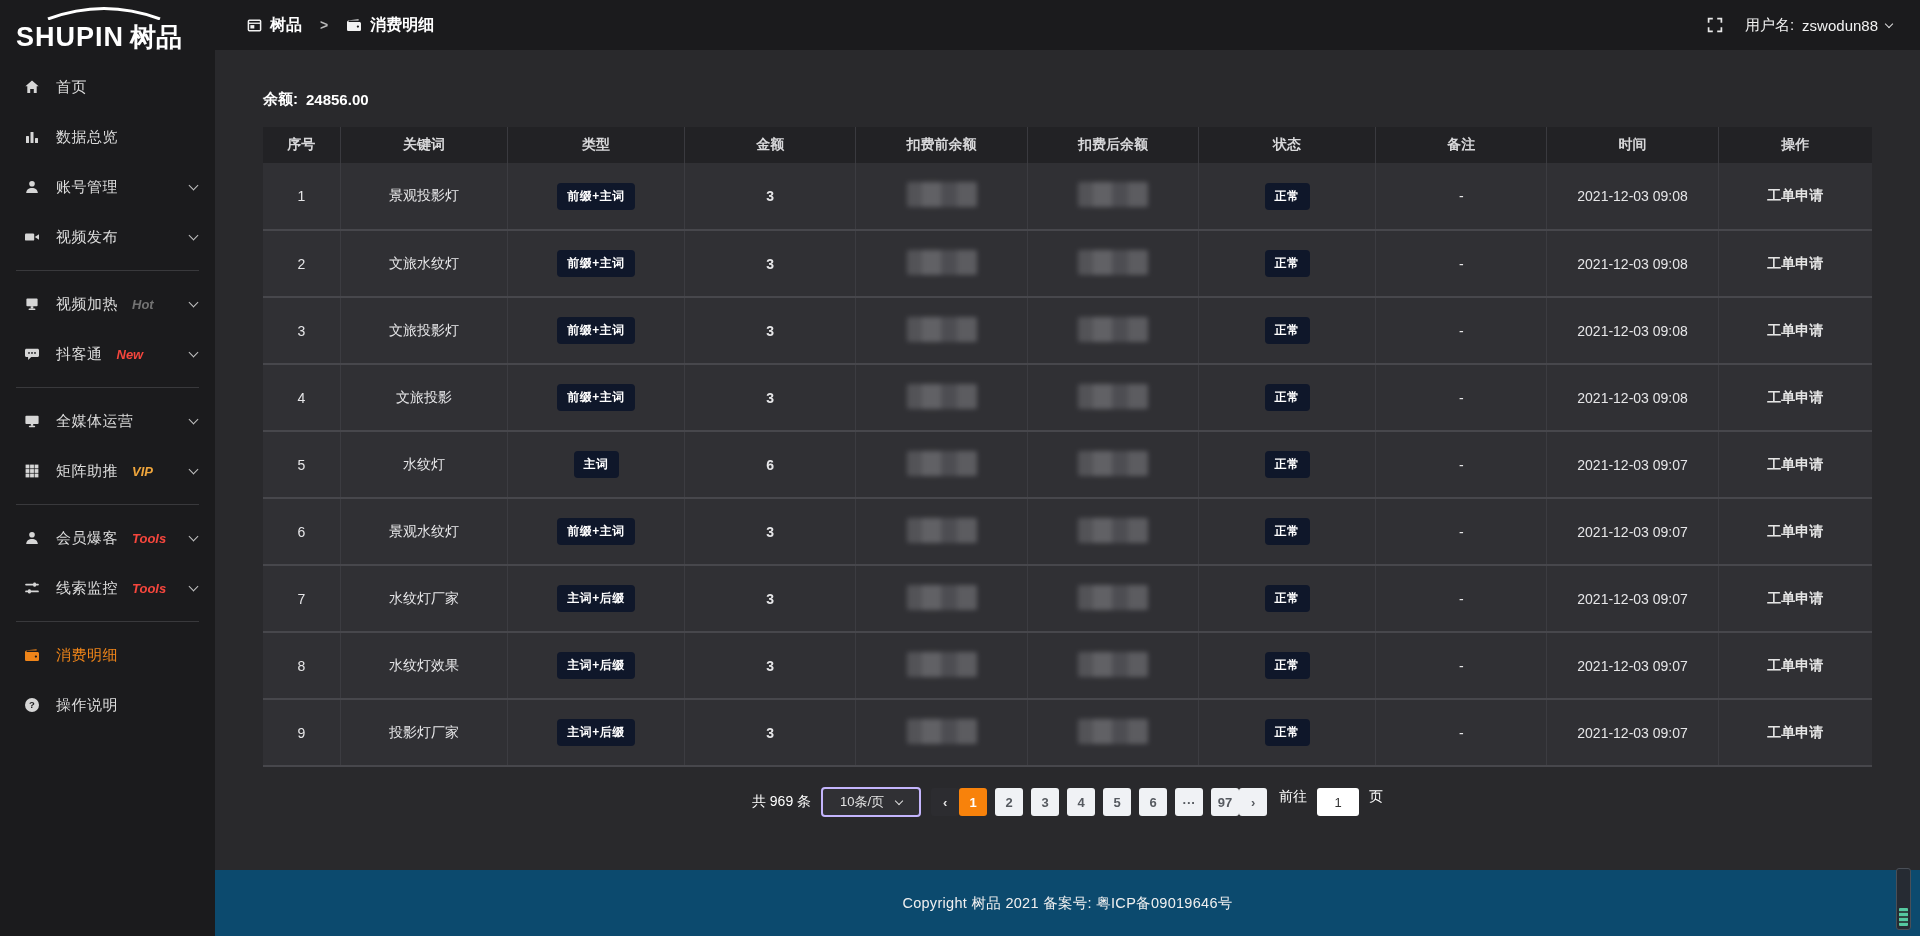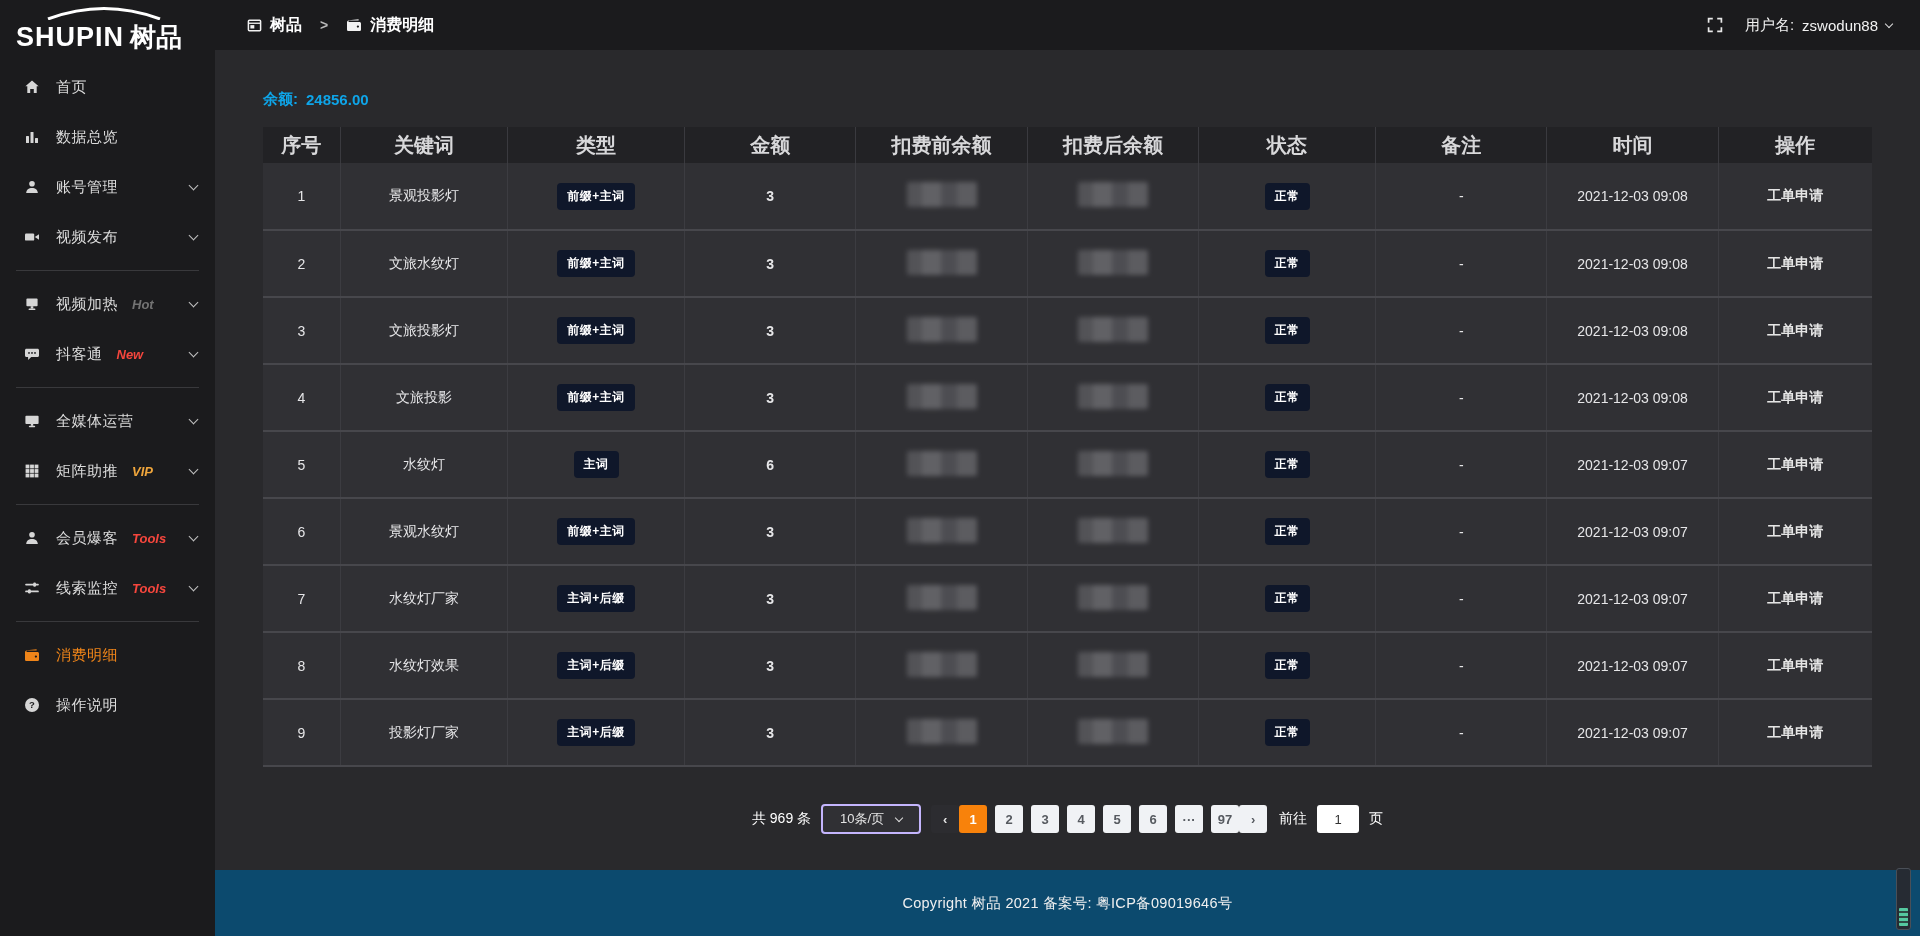--- a/index.html
+++ b/index.html
@@ -25,41 +25,41 @@
   .topbar { position:absolute; left:215px; top:0; right:0; height:50px; background:#1b1b1d; display:flex; align-items:center; padding:0 28px 0 32px; z-index:2; }
   .crumb { display:flex; align-items:center; gap:8px; color:#fff; font-size:16px; font-weight:bold; }
   .crumb-icon { display:flex; color:#f2f2f2; }
   .crumb-sep { color:#bbb; font-size:14px; font-weight:bold; margin:0 10px; }
   .topbar-right { margin-left:auto; display:flex; align-items:center; gap:22px; }
   .fs-icon { display:flex; color:#e8e8e8; cursor:pointer; }
   .user-box { display:flex; align-items:center; gap:8px; color:#f2f2f2; font-size:15px; cursor:pointer; }
   .chev-sm { width:6px; height:6px; border-right:1.5px solid #ddd; border-bottom:1.5px solid #ddd; transform:rotate(45deg); margin-top:-3px; }
   
   .content { position:absolute; left:215px; top:50px; right:0; bottom:66px; background:#29292c; padding:40px 48px 0 48px; }
-  .balance { display:flex; align-items:center; gap:8px; font-size:15px; font-weight:bold; color:#0ea5e9; margin-bottom:18px; }
+  .balance { display:flex; align-items:center; gap:8px; font-size:15px; font-weight:bold; color:#ffffff; margin-bottom:18px; }
   table.data { width:100%; border-collapse:collapse; table-layout:fixed; }
-  table.data th { height:36px; background:#222225; color:#d8d8da; font-size:20px; font-weight:bold; text-align:center; border-left:1px solid #3a3a3f; }
+  table.data th { height:36px; background:#222225; color:#d8d8da; font-size:14px; font-weight:bold; text-align:center; border-left:1px solid #3a3a3f; }
   table.data th:first-child { border-left:none; }
   table.data td { height:67px; background:#303034; text-align:center; font-size:14px; color:#e6e6e8; border-left:1px solid #3c3c41; border-bottom:2px solid #47474c; }
   table.data td:first-child { border-left:none; }
   table.data tr td { border-top:none; }
   .badge { display:inline-block; background:#0f172a; color:#fff; font-size:12px; font-weight:600; padding:5px 10px; border-radius:4px; letter-spacing:.5px; }
   .amount { font-weight:600; }
   .blur-block { display:inline-block; width:70px; height:25px; border-radius:2px; opacity:.8;
     background:linear-gradient(90deg,#5c5c60 0 22%,#6e6e72 22% 48%,#55555a 48% 72%,#67676b 72%);
     filter:blur(2.5px); }
   .action-link { color:#e5e5e5; font-weight:600; cursor:pointer; }
   
-  .pagination { display:flex; align-items:center; justify-content:center; margin-top:37px; font-size:14px; color:#fff; }
+  .pagination { display:flex; align-items:center; justify-content:center; margin-top:20px; font-size:14px; color:#fff; }
   .pg-total { margin-right:10px; }
   .pg-size { display:flex; align-items:center; justify-content:center; gap:12px; min-width:100px; height:30px; background:#303034; border:2px solid #c4b5fd; border-radius:4px; color:#e3e3e3; font-size:13px; padding:0 10px; cursor:pointer; margin-right:10px; }
   .pg-btn { min-width:28px; height:28px; display:flex; align-items:center; justify-content:center; background:#f0f2f5; color:#565a60; border-radius:3px; font-size:13px; font-weight:bold; cursor:pointer; padding:0 4px; }
   .pg-btn.active { background:#f8820b; color:#fff; }
   .pg-btn.prev { background:#2c2c30; color:#e3e3e3; }
-  .pg-goto { display:flex; align-items:center; gap:10px; margin-left:12px; }
+  .pg-goto { display:flex; align-items:flex-start; gap:10px; margin-left:12px; }
   .pg-input { width:42px; height:28px; border:none; border-radius:3px; background:#fff; color:#333; text-align:center; font-size:13px; font-family:inherit; }
   
   .footer { position:absolute; left:215px; right:0; bottom:0; height:66px; background:#0c4a6e; display:flex; align-items:center; justify-content:center; z-index:2; }
   .footer-text { color:#f0f0f0; font-size:14.5px; letter-spacing:.3px; }
   
   .float-widget { position:absolute; right:9px; bottom:6px; width:15px; height:62px; background:#262b33; border:1px solid #4a4f57; border-radius:3px; z-index:6; }
   .float-widget .stripes { position:absolute; left:2px; right:2px; bottom:3px; height:18px;
     background:repeating-linear-gradient(180deg,#55c9a0 0 3px,#2e4a44 3px 5px); border-radius:1px; }
   svg { display:block; }
 </style>

